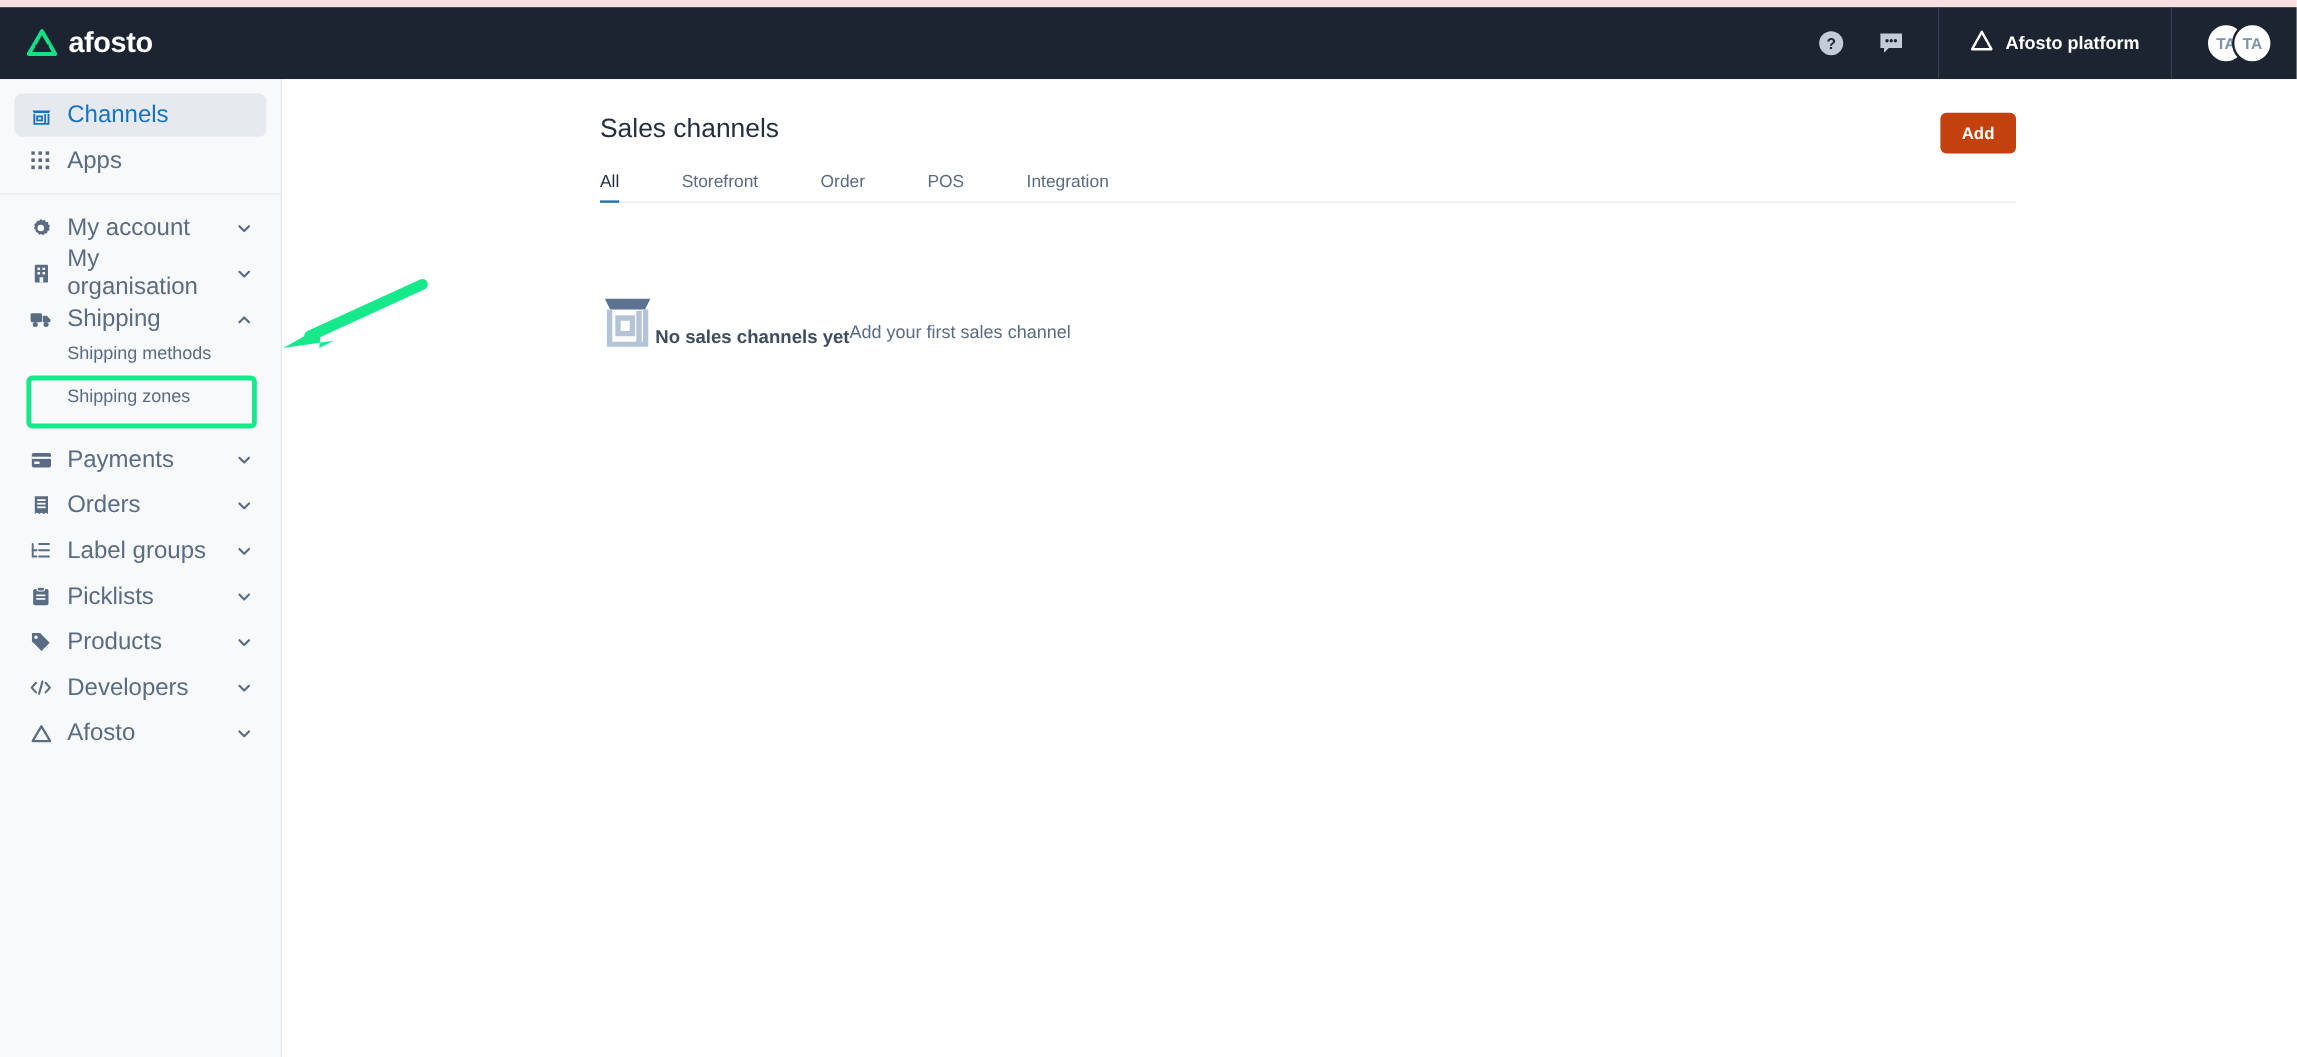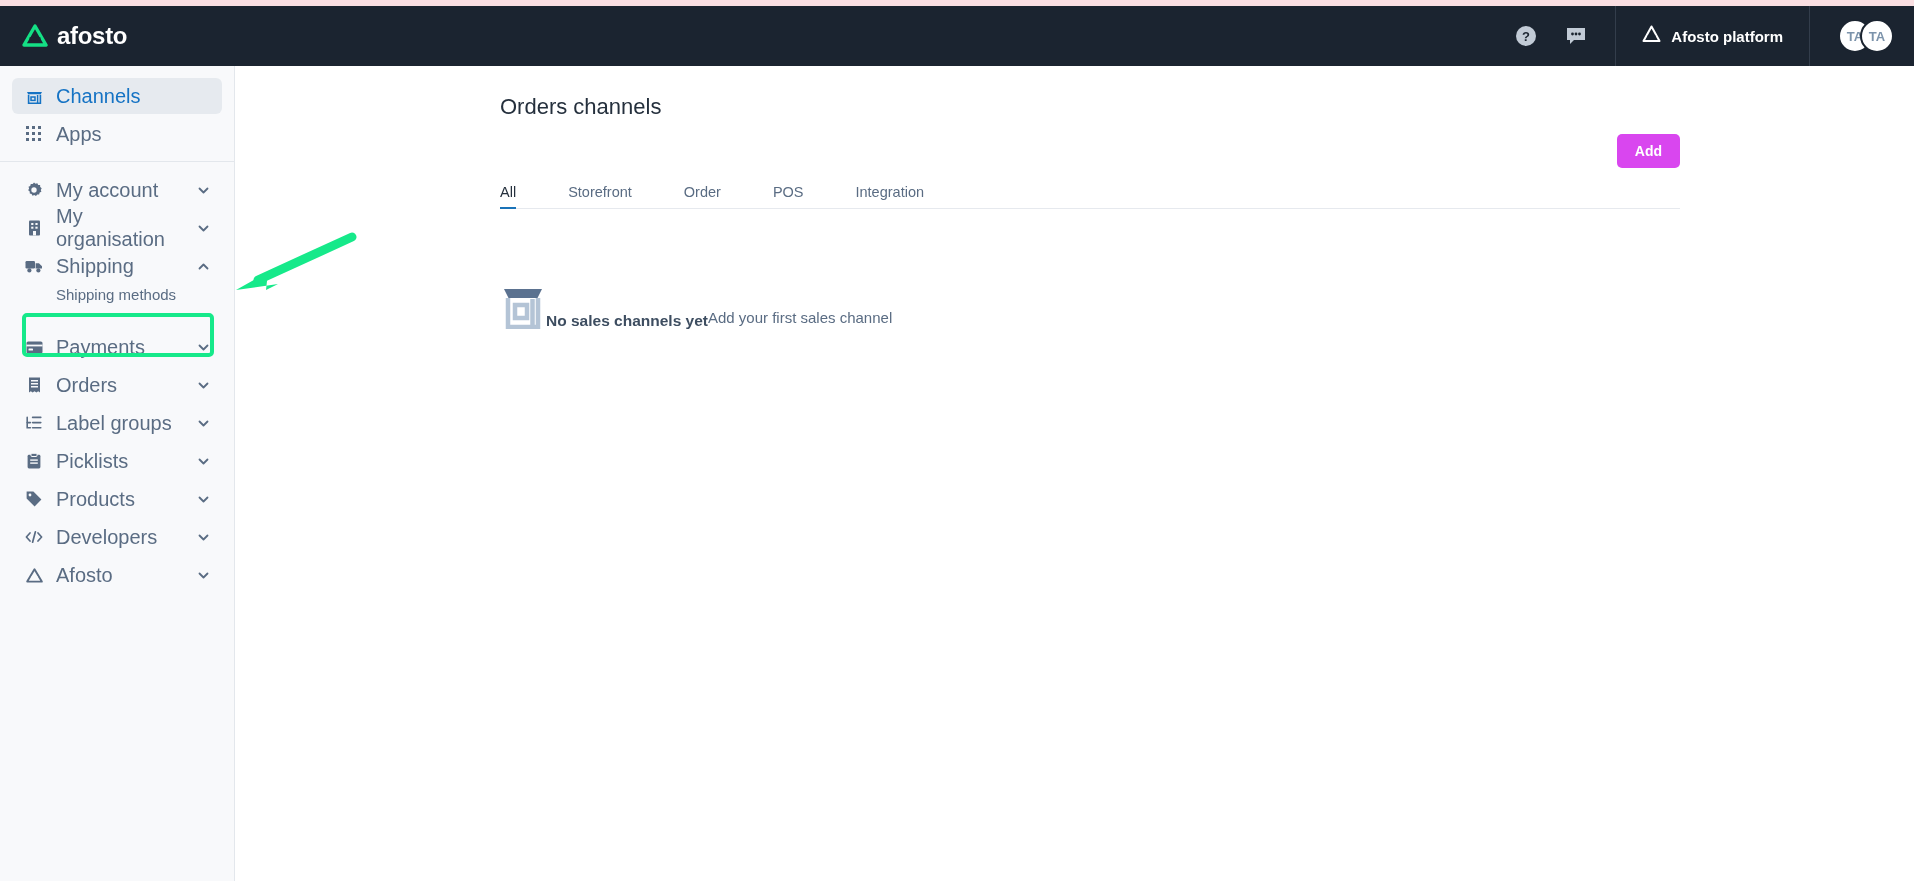--- a/index.html
+++ b/index.html
@@ -162,30 +162,29 @@
     align-items: flex-start;
   }
   .page-title {
     font-size: 22px;
     color: #25303d;
     font-weight: 400;
     line-height: 1.2;
   }
   .add-btn {
     margin-left: auto;
-    background: #d946ef;
+    background: #c2410c;
     color: #ffffff;
     border: none;
     border-radius: 5px;
     font-size: 14px;
     font-weight: 700;
     padding: 9px 18px;
     cursor: pointer;
     font-family: "Liberation Sans", sans-serif;
-    margin-top: 40px;
   }
   .tabs {
     display: flex;
     gap: 52px;
     margin-top: 16px;
     border-bottom: 1px solid #e6e9ee;
   }
   .tab {
     font-size: 14.5px;
     color: #5a6c83;
@@ -372,20 +371,23 @@
       <span class="chev">
         <svg width="13" height="13" viewBox="0 0 13 13">
             <path d="M2.5 8.5 L6.5 4.5 L10.5 8.5" fill="none" stroke="#5a6c83" stroke-width="1.8" stroke-linecap="round" stroke-linejoin="round"></path>
           </svg>
       </span>
     </div>
 
     <div class="nav-sub">
       <span>Shipping methods</span>
     </div>
+    <div class="nav-sub">
+      <span>Shipping zones</span>
+    </div>
 
     <div class="nav-item" style="margin-top:9px">
       <span class="ic">
         <svg width="17" height="13" viewBox="0 0 17 13" fill="#5a6c83">
           <rect x="0.5" y="0.5" width="16" height="12" rx="1.6"></rect>
           <rect x="0.5" y="3.6" width="16" height="1.8" fill="#f8f9fb"></rect>
           <rect x="2.5" y="7.6" width="4.5" height="2" rx="0.6" fill="#f8f9fb"></rect>
         </svg>
       </span>
       <span>Payments</span>
@@ -494,21 +496,21 @@
       </span>
     </div>
 
     <div class="hl-box"></div>
   </nav>
 
   <main class="main">
     <div class="main-inner">
 
       <div class="page-head">
-        <h1 class="page-title">Orders channels</h1>
+        <h1 class="page-title">Sales channels</h1>
         <button class="add-btn">Add</button>
       </div>
 
       <div class="tabs">
         <div class="tab active">All</div>
         <div class="tab">Storefront</div>
         <div class="tab">Order</div>
         <div class="tab">POS</div>
         <div class="tab">Integration</div>
       </div>

